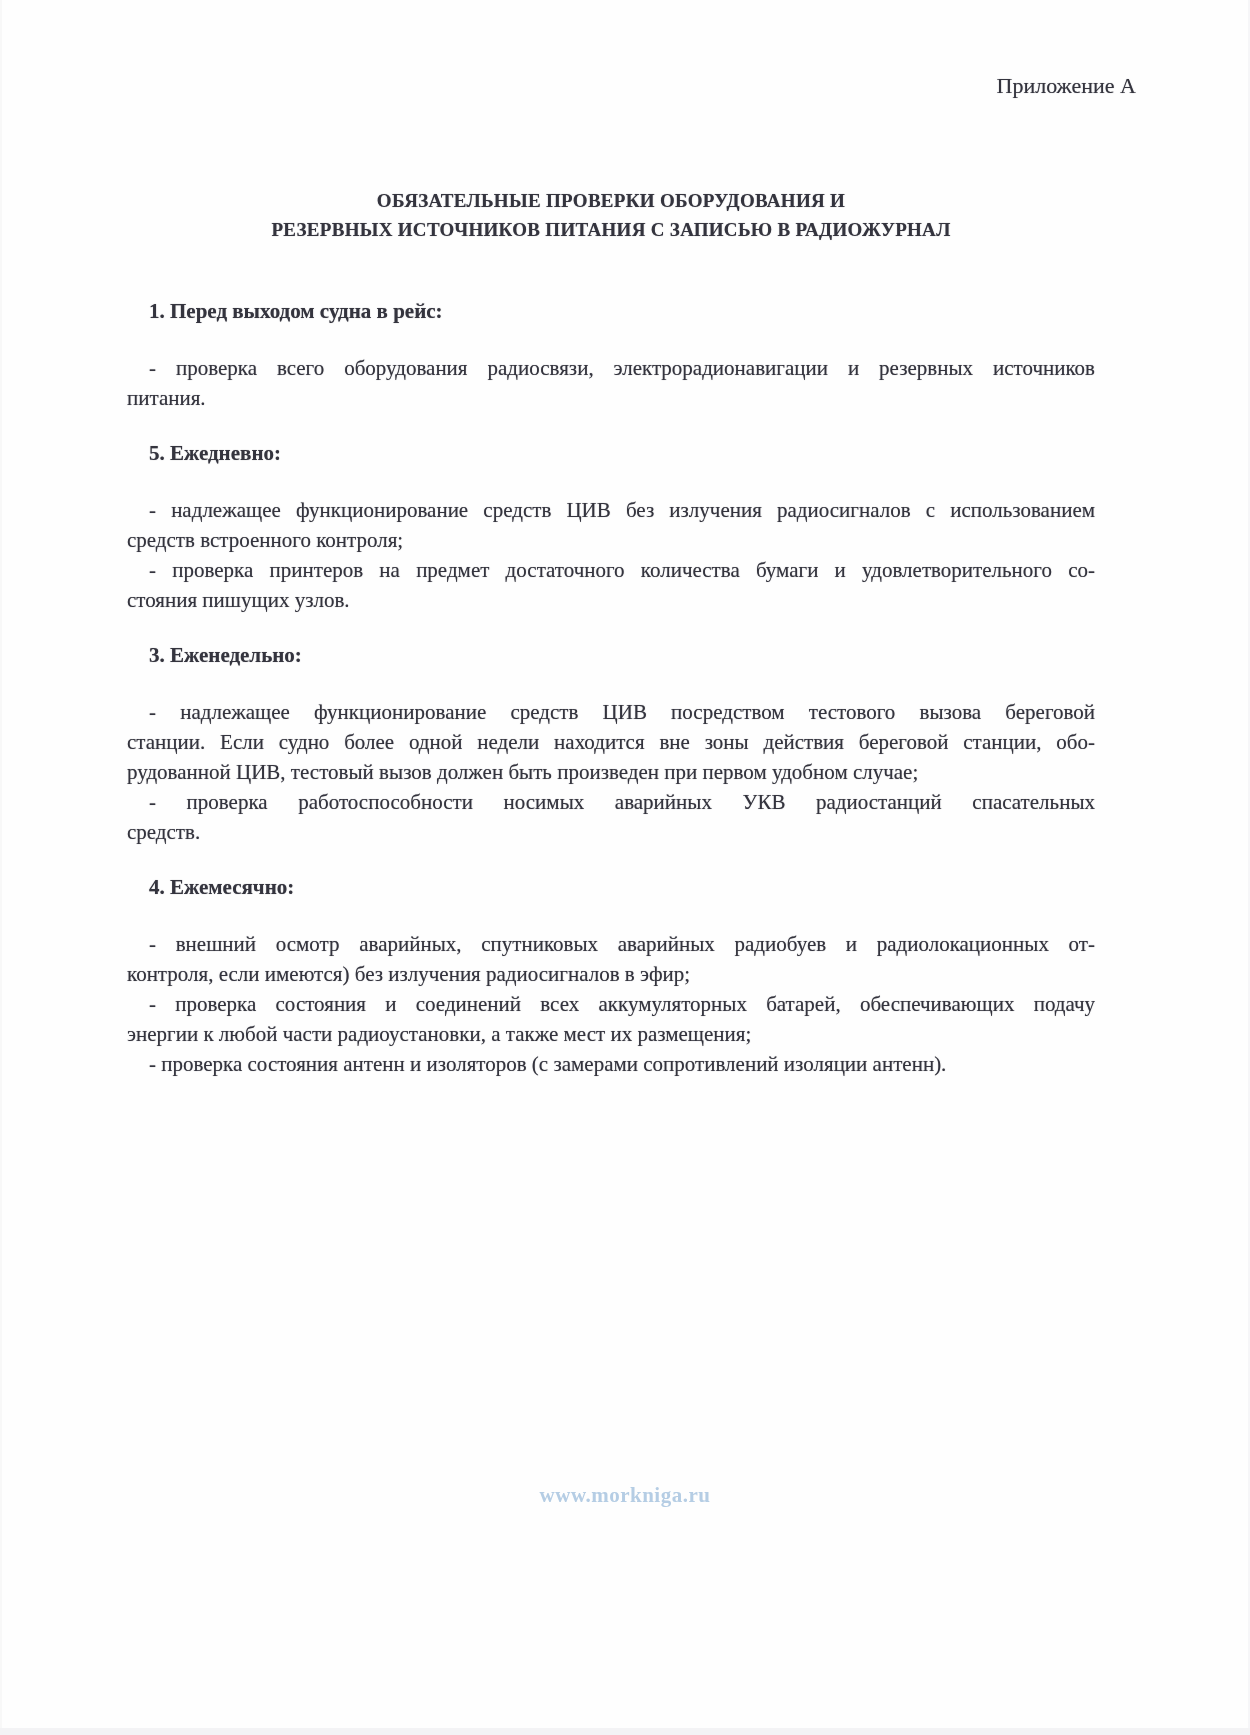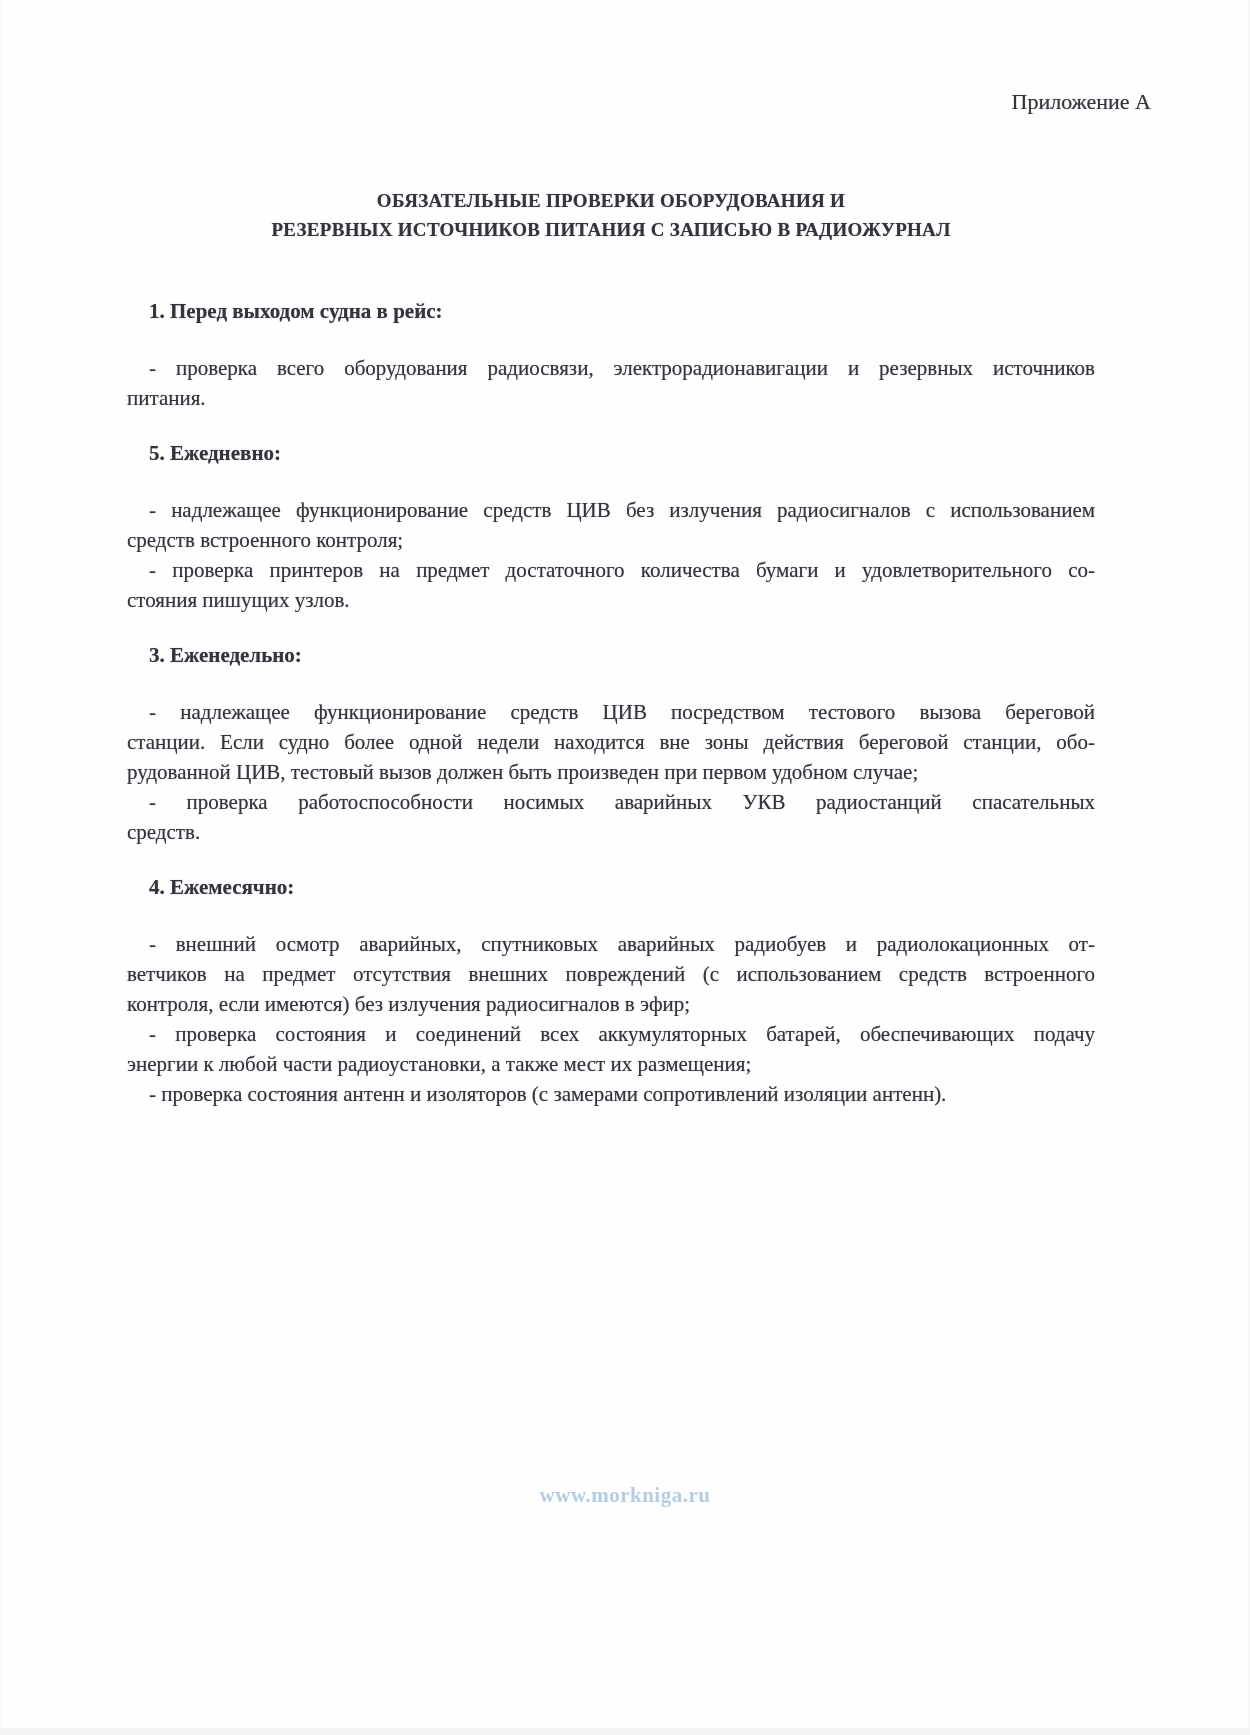--- a/index.html
+++ b/index.html
@@ -12,24 +12,23 @@
     overflow: hidden;
     box-shadow: inset 0 -7px 0 #f3f3f5, inset 2px 0 0 #f8f8f8, inset -2px 0 0 #f6f6f8;
   }
   .scanned {
     filter: blur(0.3px);
     text-shadow: 0 0 0.9px rgba(52,52,62,0.55);
   }
   .appendix {
     position: absolute;
     top: 71px;
-    right: 99px;
+    right: 114px;
     font-size: 22px;
     line-height: 30px;
-    margin-top: 16px;
   }
   .title {
     position: absolute;
     top: 186px;
     left: 127px;
     width: 968px;
     margin: 0;
     text-align: center;
     font-size: 19px;
     font-weight: bold;
@@ -128,21 +127,20 @@
               <div class="pline last">средств.</div>
             </div>
           </div>
   </section>
 
   <section class="section">
     <div class="section-heading">4. Ежемесячно:</div>
     <div>
             <div class="para">
               <div class="pline first">- внешний осмотр аварийных, спутниковых аварийных радиобуев и радиолокационных от-</div>
-              <div class="pline">ветчиков на предмет отсутствия внешних повреждений (с использованием средств встроенного</div>
               <div class="pline last">контроля, если имеются) без излучения радиосигналов в эфир;</div>
             </div>
             <div class="para">
               <div class="pline first">- проверка состояния и соединений всех аккумуляторных батарей, обеспечивающих подачу</div>
               <div class="pline last">энергии к любой части радиоустановки, а также мест их размещения;</div>
             </div>
             <div class="para">
               <div class="pline first last">- проверка состояния антенн и изоляторов (с замерами сопротивлений изоляции антенн).</div>
             </div>
           </div>

